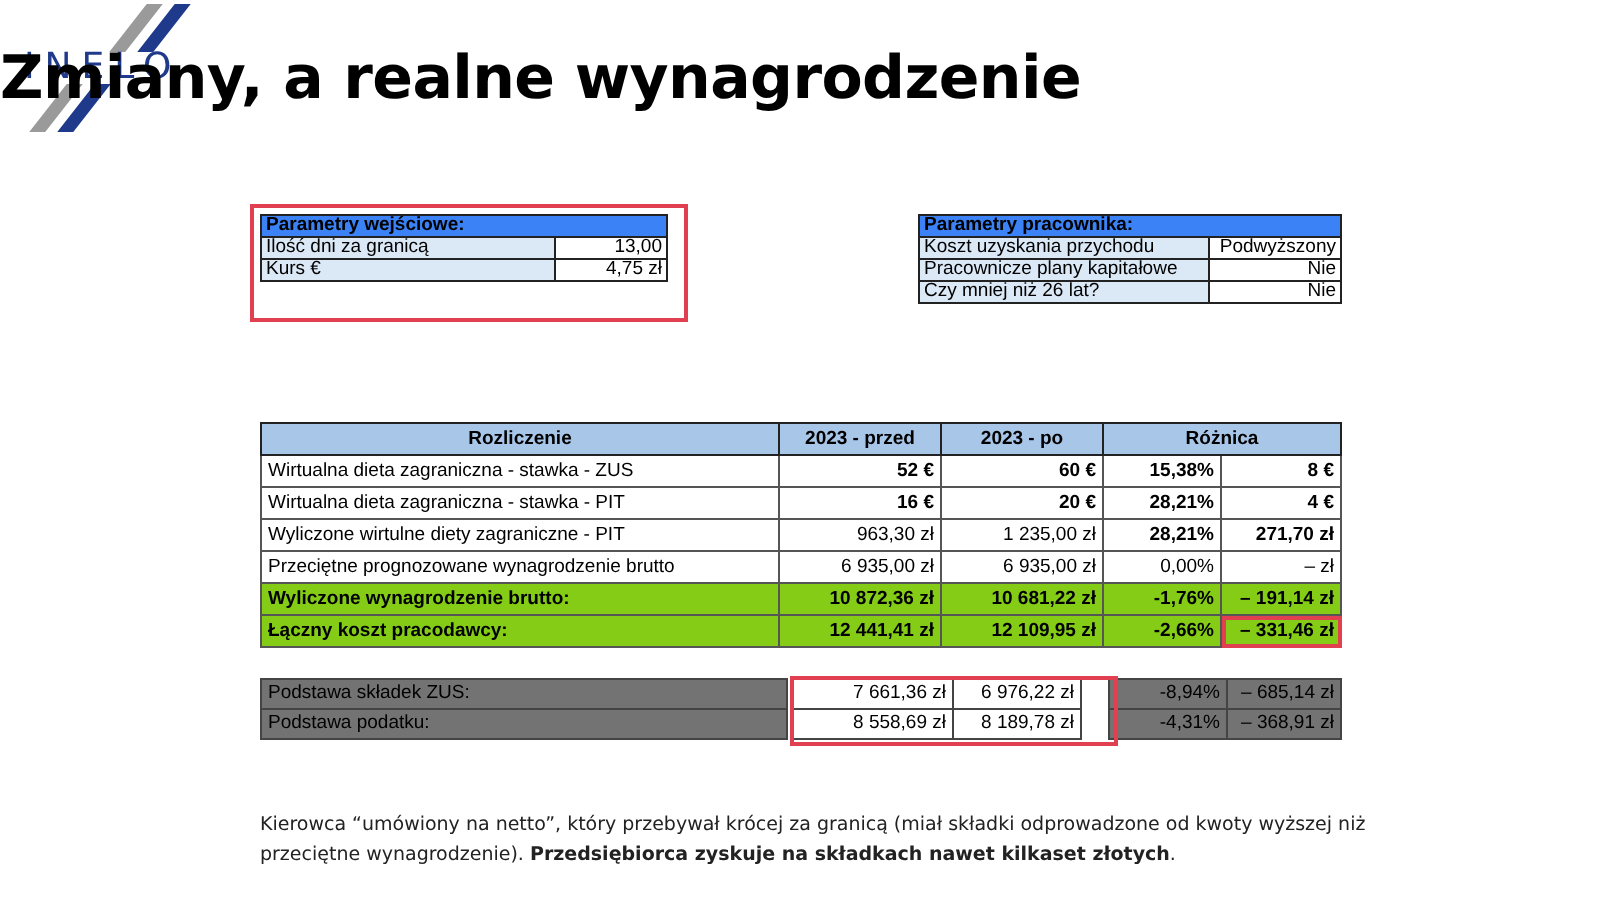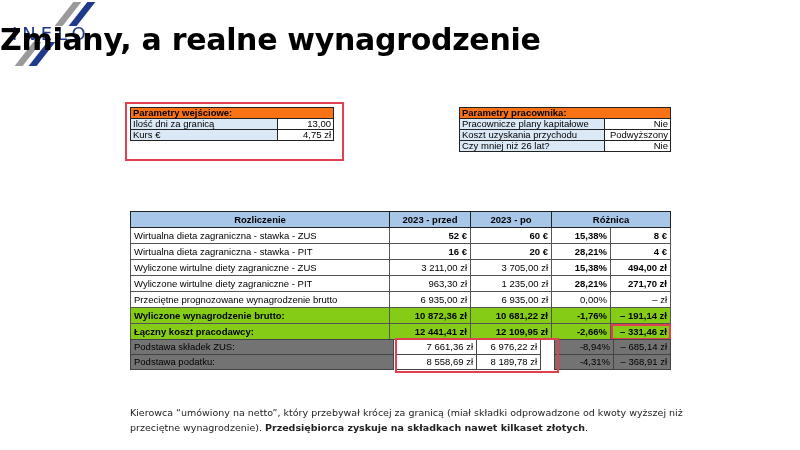--- a/index.html
+++ b/index.html
@@ -13,21 +13,21 @@
     font-size: 18px; letter-spacing: 5px; color: #1f3a8a; font-weight: normal;
   }
   .stripe { position: absolute; width: 8px; height: 24px; transform: skewX(-38deg); }
   .title {
     position: absolute; left: 0; width: 800px; top: 22px; text-align: left;
     font-family: "DejaVu Sans", sans-serif; font-weight: bold; font-size: 30px; letter-spacing: -0.3px;
   }
   table { border-collapse: collapse; font-size: 9.5px; position: absolute; }
   td { padding: 0 2px; height: 10px; line-height: 10px; white-space: nowrap; }
   .param td { border: 1px solid #222; }
-  .hdr { background: #f97316; font-weight: bold; }
+  .hdr { background: #3b82f6; font-weight: bold; }
   .lbl { background: #dbe8f6; }
   .val { background: #fff; text-align: right; }
   .redbox { position: absolute; border: 2px solid #e04050; }
   .main td { border: 1px solid #555; height: 15px; line-height: 15px; font-size: 9.5px; padding: 0 3px; }
   .main .h { background: #a8c6e8; font-weight: bold; text-align: center; border-color: #222; }
   .main .r { text-align: right; }
   .main .b { font-weight: bold; }
   .main .sum td { background: #84cc16; font-weight: bold; }
   .main { border: 1px solid #222; }
   .low td { border: 1px solid #444; height: 14px; line-height: 14px; font-size: 9.5px; padding: 0 3px; }
@@ -68,26 +68,26 @@
       </tr>
 </tbody>
   </table>
 
 <table class="param" style="left:459px;top:107px;width:212px;">
   <tbody>
       <tr>
         <td class="hdr" colspan="2">Parametry pracownika:</td>
       </tr>
   <tr>
+        <td class="lbl">Koszt uzyskania przychodu</td>
+        <td class="val">Podwyższony</td>
+      </tr>
+  <tr>
         <td class="lbl" style="width:140px">Pracownicze plany kapitałowe</td>
         <td class="val">Nie</td>
-      </tr>
-  <tr>
-        <td class="lbl">Koszt uzyskania przychodu</td>
-        <td class="val">Podwyższony</td>
       </tr>
   <tr>
         <td class="lbl">Czy mniej niż 26 lat?</td>
         <td class="val">Nie</td>
       </tr>
 </tbody>
   </table>
 
 <table class="main" style="left:130px;top:211px;width:541px;">
   <tbody>
@@ -103,27 +103,20 @@
     <td class="r b">60 €</td>
     <td class="r b" style="width:52px">15,38%</td>
     <td class="r b">8 €</td>
   </tr>
   <tr>
     <td>Wirtualna dieta zagraniczna - stawka - PIT</td>
     <td class="r b">16 €</td>
     <td class="r b">20 €</td>
     <td class="r b">28,21%</td>
     <td class="r b">4 €</td>
-  </tr>
-  <tr>
-    <td>Wyliczone wirtulne diety zagraniczne - ZUS</td>
-    <td class="r">3 211,00 zł</td>
-    <td class="r">3 705,00 zł</td>
-    <td class="r b">15,38%</td>
-    <td class="r b">494,00 zł</td>
   </tr>
   <tr>
     <td>Wyliczone wirtulne diety zagraniczne - PIT</td>
     <td class="r">963,30 zł</td>
     <td class="r">1 235,00 zł</td>
     <td class="r b">28,21%</td>
     <td class="r b">271,70 zł</td>
   </tr>
   <tr>
     <td>Przeciętne prognozowane wynagrodzenie brutto</td>

